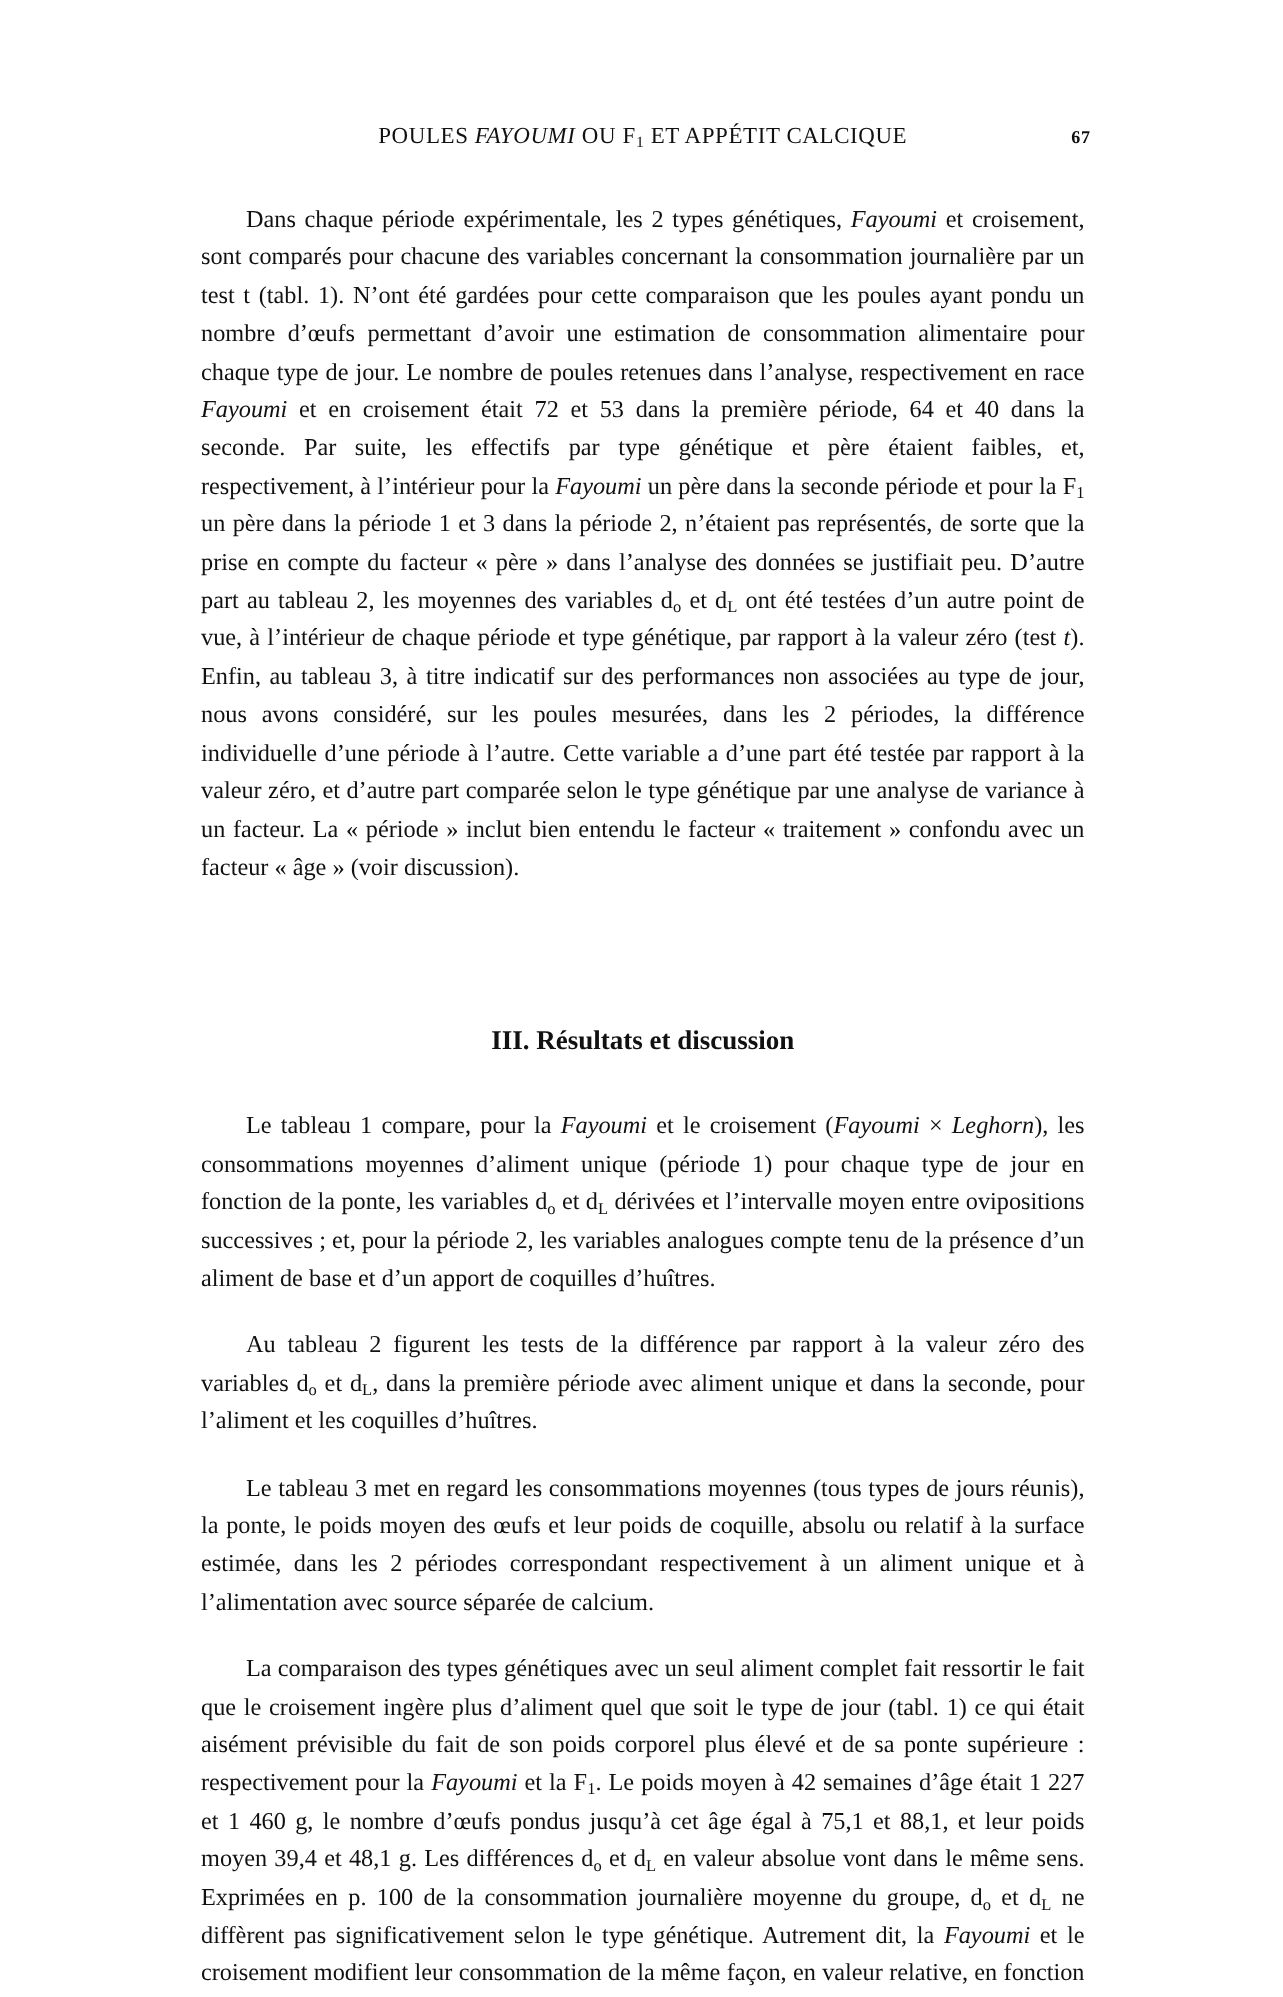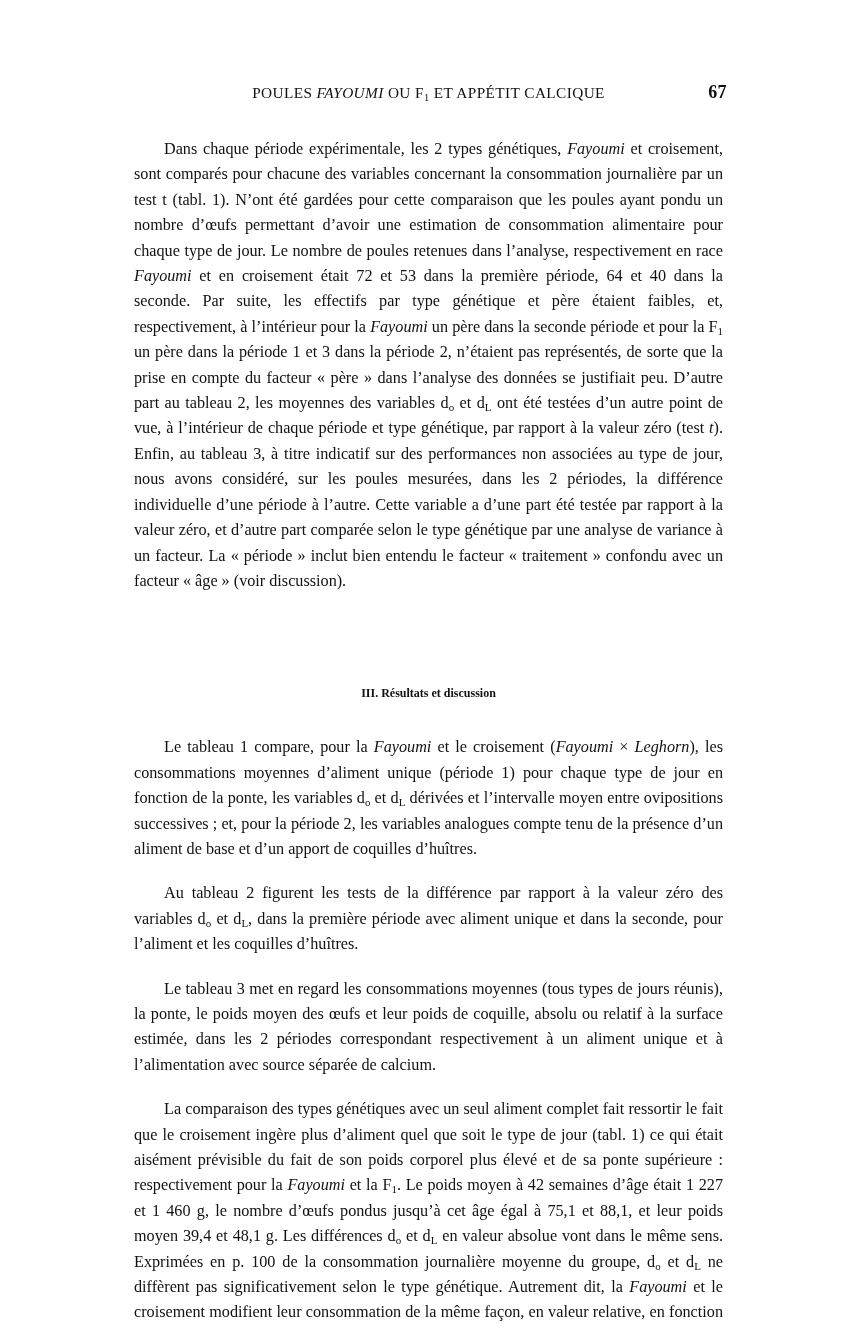--- a/index.html
+++ b/index.html
@@ -36,35 +36,35 @@
     margin-bottom: 34px;
   }
   .runhead-title {
     flex: 1;
     text-align: center;
     padding-left: 34px;
     white-space: nowrap;
   }
   .runhead-title i { font-style: italic; }
   .runhead-page {
-    font-size: 18px;
+    font-size: 12px;
     font-weight: bold;
     width: 34px;
     text-align: right;
   }
   .sec-head {
     text-align: center;
     font-style: italic;
     font-size: 15.6px;
     margin: 0 0 22px 0;
   }
   .main-head {
     text-align: center;
     font-weight: bold;
-    font-size: 12px;
+    font-size: 18px;
     margin: 0;
   }
   p.body {
     margin: 4px;
     font-size: 16.2px;
     line-height: 25.4px;
     text-align: justify;
     text-justify: inter-word;
     text-indent: 30px;
     hyphens: manual;

